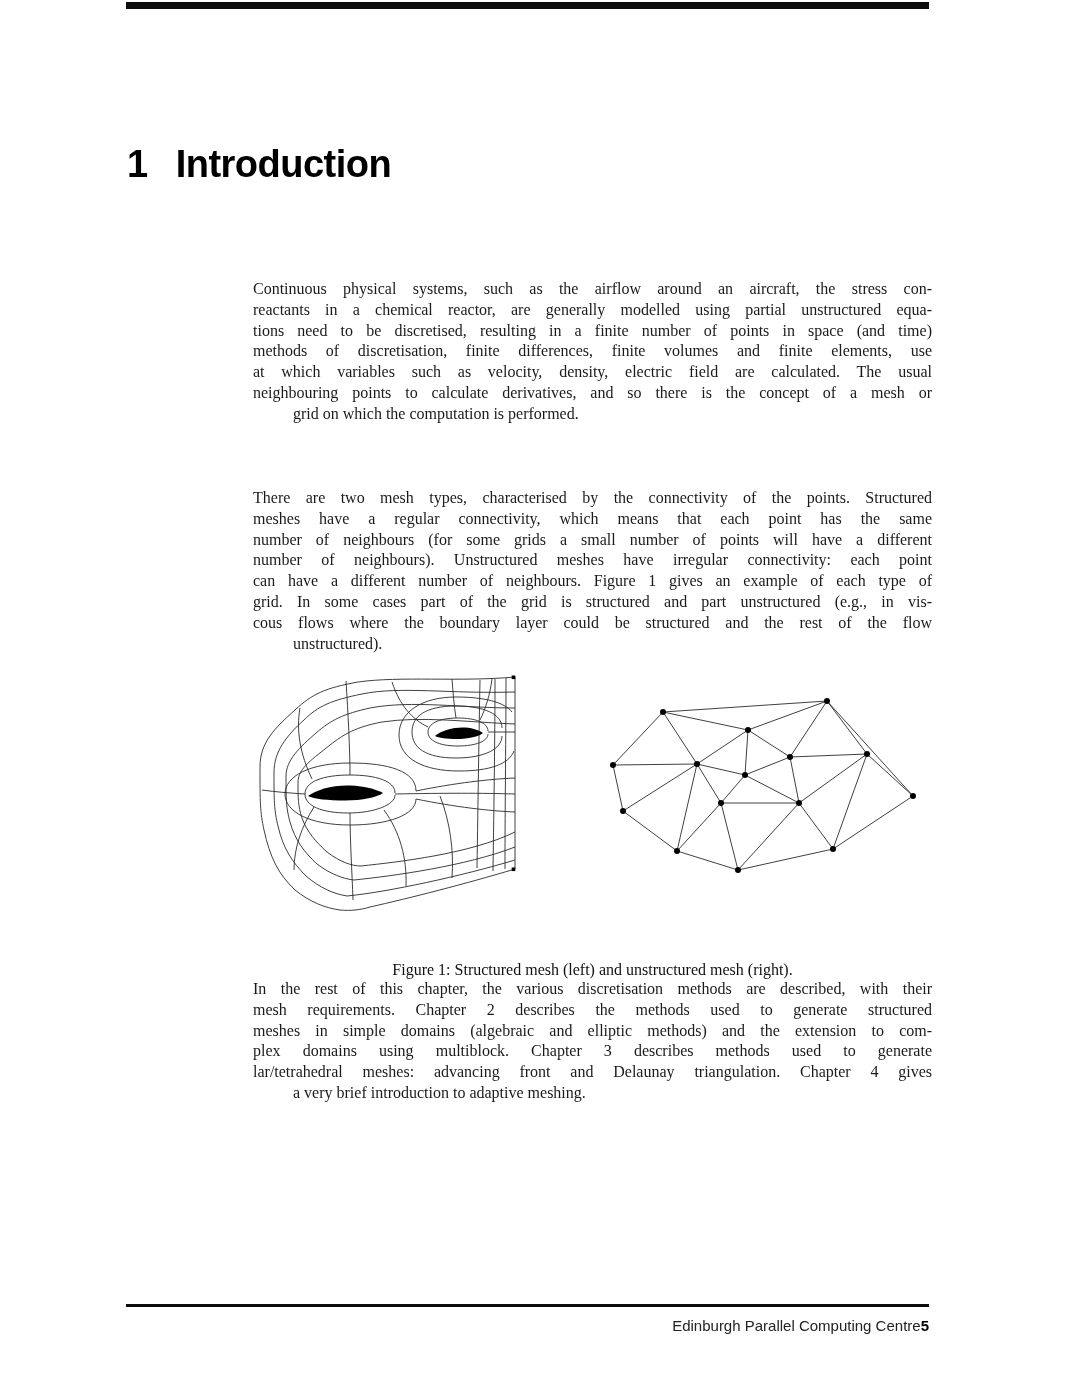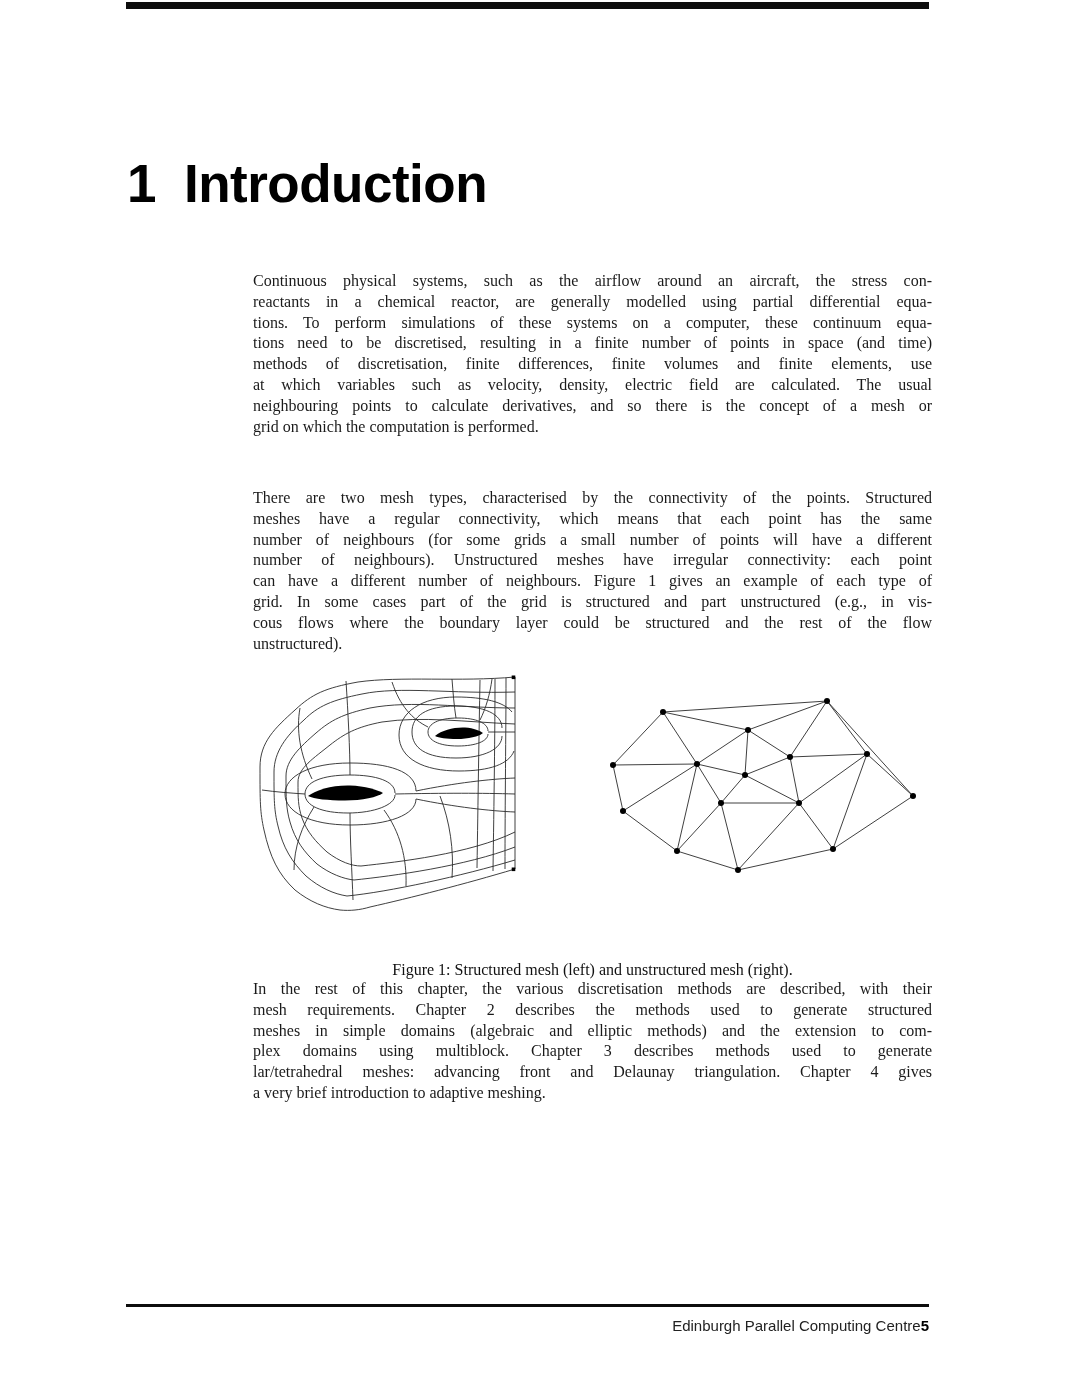--- a/index.html
+++ b/index.html
@@ -1,25 +1,25 @@
 <!DOCTYPE html>
 <html><head>
 <meta charset="utf-8">
 <style>
   html,body{margin:0;padding:0;background:#ffffff;}
   .page{position:relative;width:1080px;height:1397px;background:#ffffff;overflow:hidden;
         font-family:"Liberation Serif", serif;color:#1a1a1a;}
   .top-bar{position:absolute;left:126px;top:2px;width:803px;height:7px;background:#0d0d0d;}
   .heading{position:absolute;left:127px;top:118px;font-family:"Liberation Sans", sans-serif;
-           font-weight:bold;font-size:53px;line-height:1.15;letter-spacing:-0.5px;color:#000;}
+           font-weight:bold;font-size:38px;line-height:1.15;letter-spacing:-0.5px;color:#000;}
   .heading .num{display:inline-block;margin-right:28px;}
   .bodycol{position:absolute;left:253px;width:679px;font-size:16px;line-height:20.8px;}
-  .p1{top:271px;} .p2{top:488px;} .p3{top:979px;}
+  .p1{top:279px;} .p2{top:488px;} .p3{top:979px;}
   .pline{text-align:justify;text-align-last:justify;white-space:normal;}
-  .pline.last{text-align-last:left;}
+  .pline.last{text-align-last:left;margin-left:40px;}
   .figure-area{position:absolute;left:0;top:0;width:1080px;height:0;}
   .svg-structured{position:absolute;left:250px;top:672px;}
   .svg-unstructured{position:absolute;left:600px;top:676px;}
   .caption{position:absolute;left:253px;top:941px;width:679px;text-align:center;font-size:16px;color:#111;margin-top:20px;}
   .footer-rule{position:absolute;left:126px;top:1304px;width:803px;height:3px;background:#0d0d0d;}
   .footer-line{position:absolute;left:126px;top:1317px;width:803px;display:flex;justify-content:flex-end;
                align-items:baseline;font-family:"Liberation Sans", sans-serif;font-size:15px;color:#222;}
   .footer-line .pgnum{font-weight:bold;color:#000;}
 </style>
 </head>
@@ -28,22 +28,21 @@
 <div class="page">
 
   <div class="top-bar"></div>
 
   <h1 class="heading">
     <span class="num">1</span><span>Introduction</span>
   </h1>
 
   <div class="bodycol p1">
       <div class="pline">Continuous physical systems, such as the airflow around an aircraft, the stress con-</div>
-      <div class="pline">reactants in a chemical reactor, are generally modelled using partial differential equa-</div>
-      <div class="pline">tions. To perform simulations of these systems on a computer, these continuum equa-</div>
+      <div class="pline">reactants in a chemical reactor, are generally modelled using partial unstructured equa-</div>
       <div class="pline">tions need to be discretised, resulting in a finite number of points in space (and time)</div>
       <div class="pline">methods of discretisation, finite differences, finite volumes and finite elements, use</div>
       <div class="pline">at which variables such as velocity, density, electric field are calculated. The usual</div>
       <div class="pline">neighbouring points to calculate derivatives, and so there is the concept of a mesh or</div>
       <div class="pline last">grid on which the computation is performed.</div>
     </div>
   <div class="bodycol p2">
       <div class="pline">There are two mesh types, characterised by the connectivity of the points. Structured</div>
       <div class="pline">meshes have a regular connectivity, which means that each point has the same</div>
       <div class="pline">number of neighbours (for some grids a small number of points will have a different</div>

